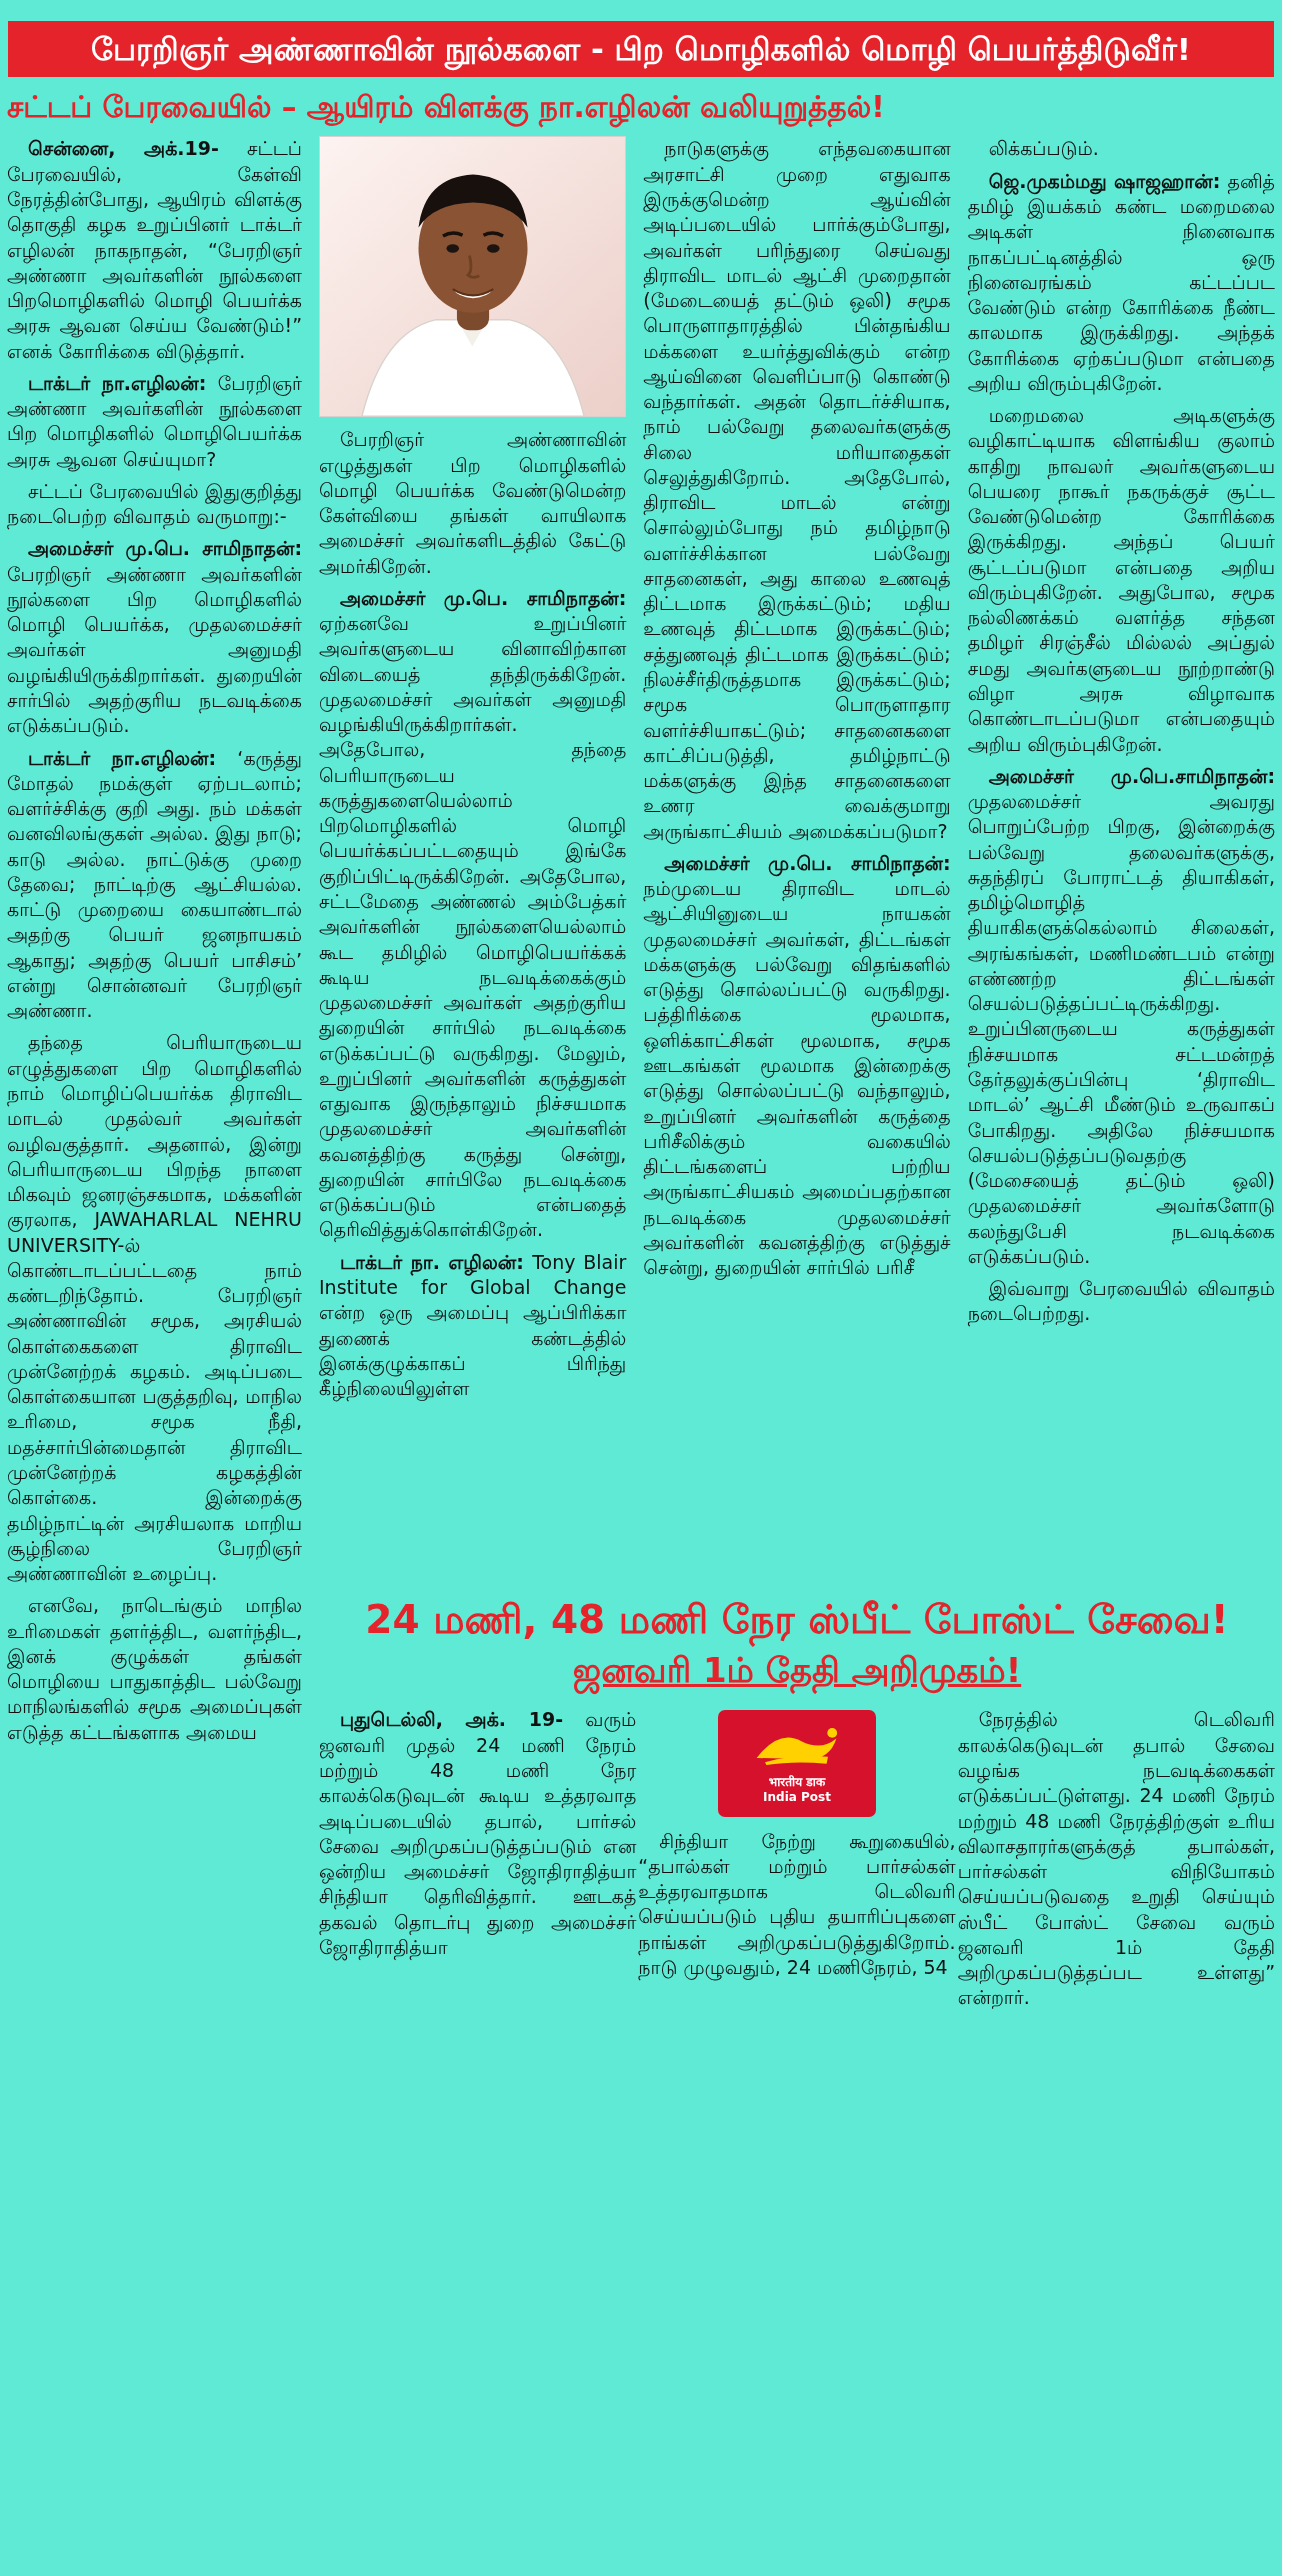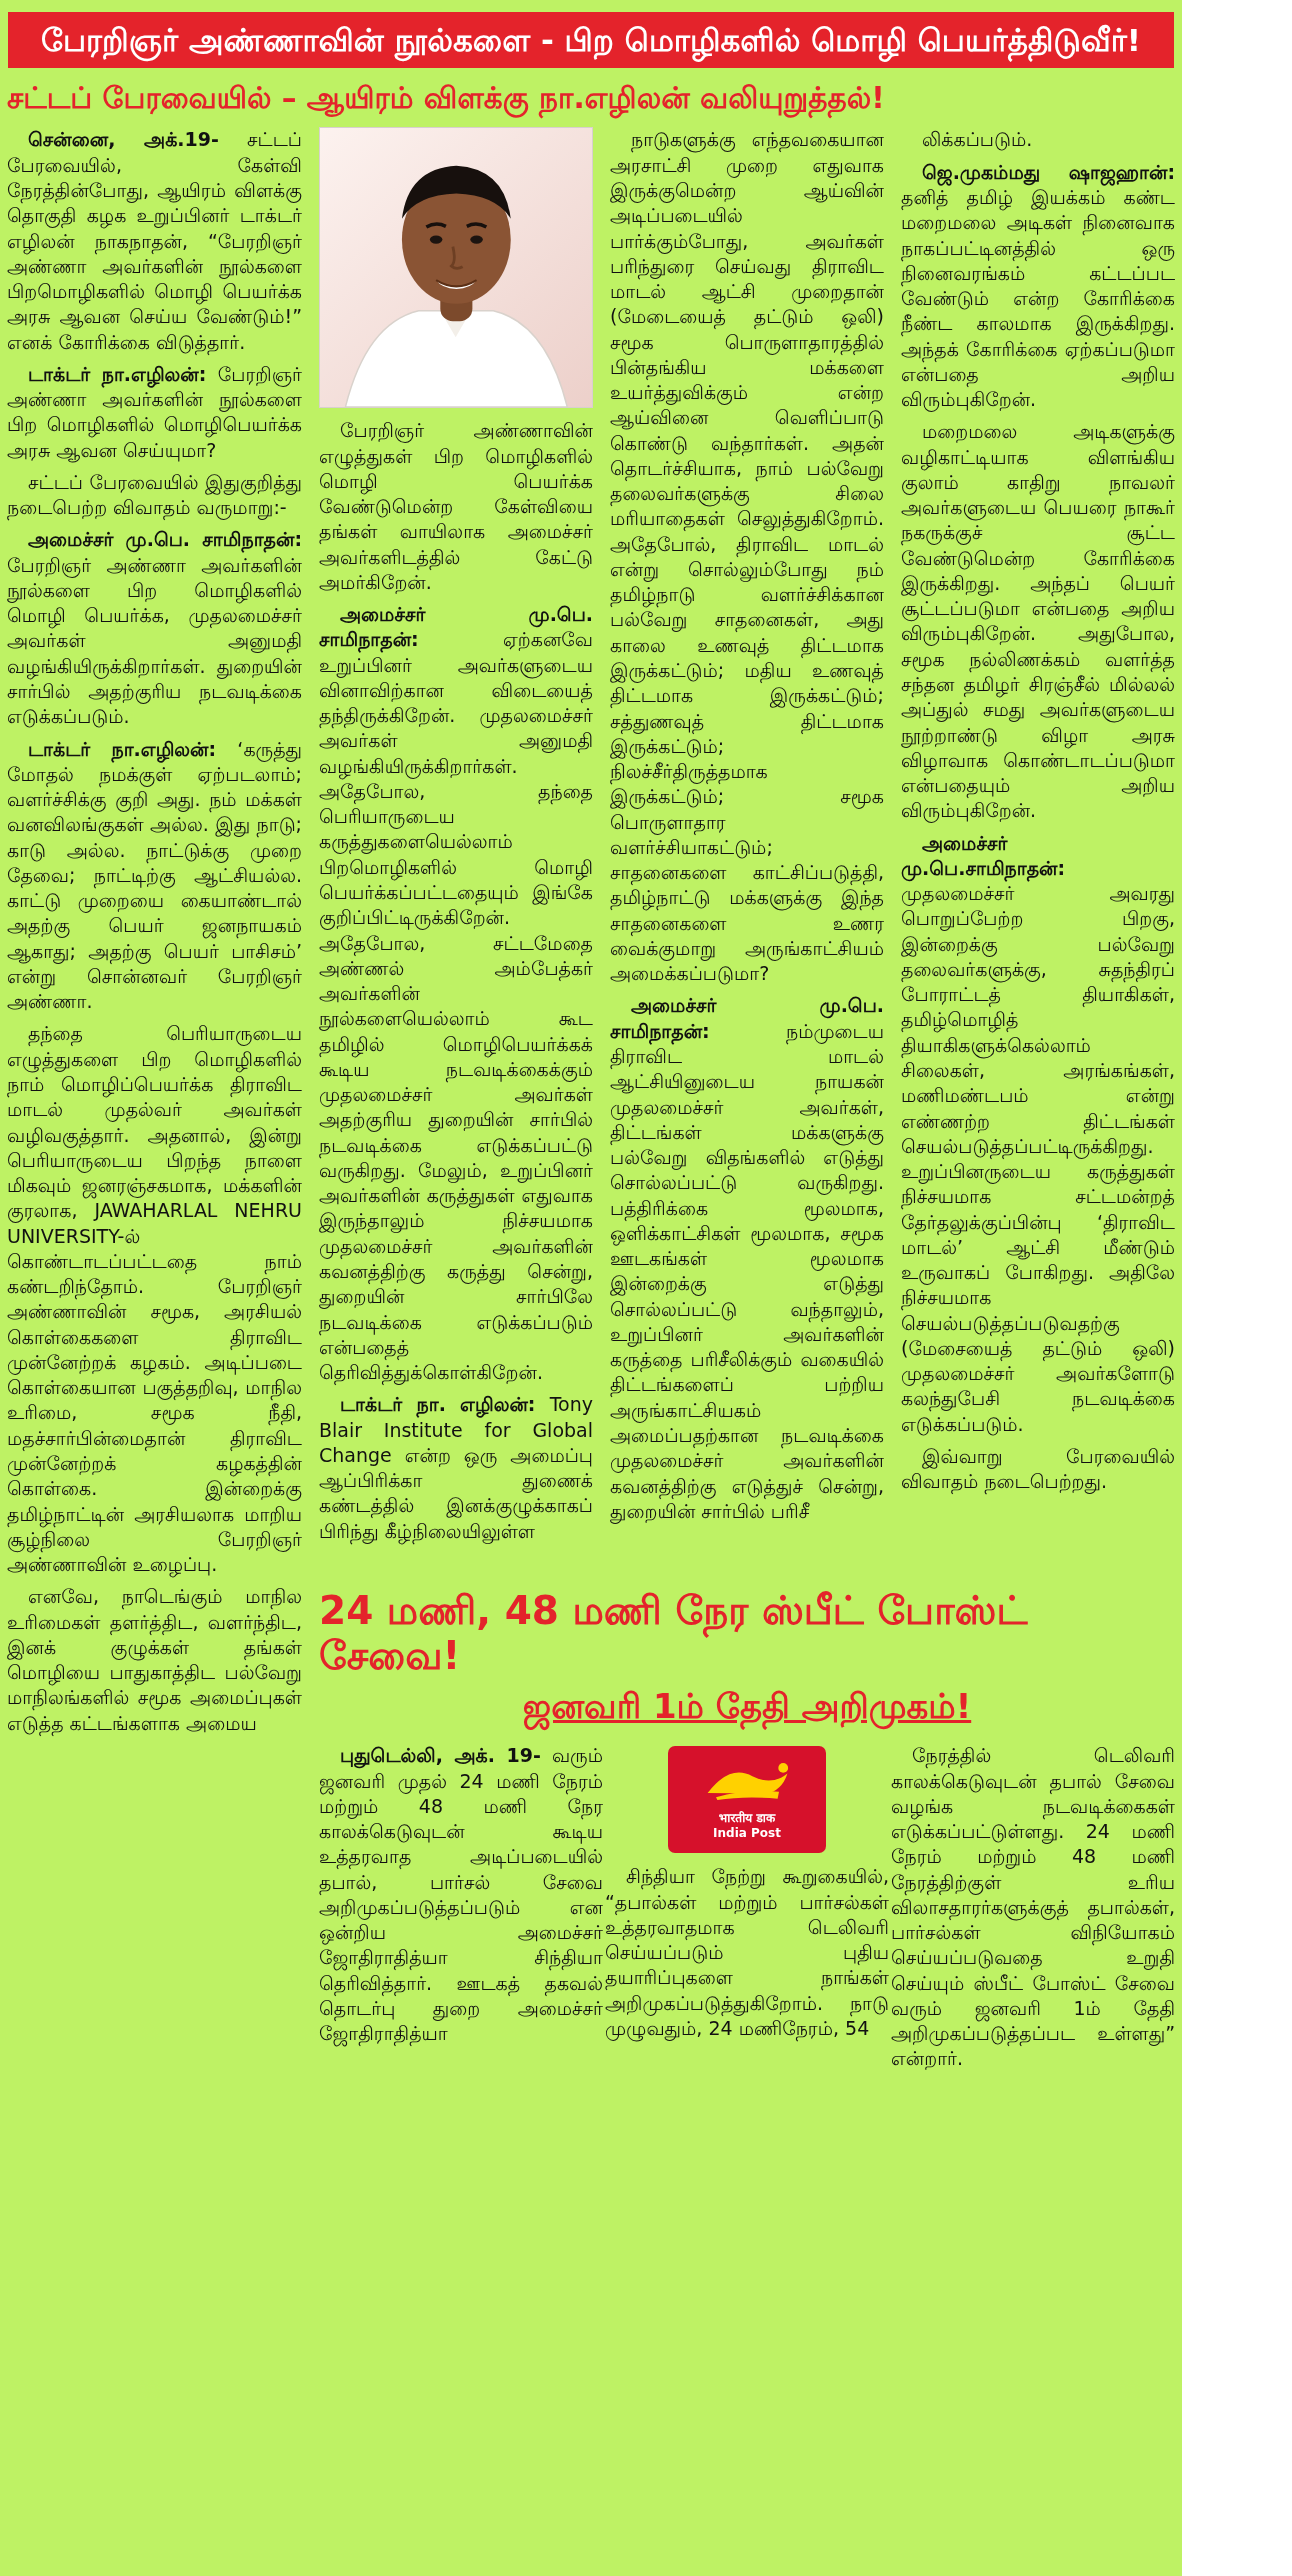--- a/index.html
+++ b/index.html
@@ -3,23 +3,23 @@
 <meta charset="utf-8">
 <style>
   :root{
     --accent-red:#e4232b;
     --logo-red:#d6112b;
     --logo-yellow:#ffd100;
   }
   *{box-sizing:border-box;}
   body{margin:0;background:#ffffff;}
   .page{
-    width:1182px;height:2576px;overflow:hidden;background:#bef264;
+    width:1282px;height:2576px;overflow:hidden;background:#5eead4;
     font-family:"DejaVu Sans",sans-serif;color:#111;
-    padding:12px 7px;position:relative;
+    padding:21px 7px;position:relative;
   }
   .banner{
     background:var(--accent-red);color:#fff;font-weight:bold;
     font-size:31px;line-height:1.18;text-align:center;
     padding:9.8px 8.4px;margin:0 1.4px;
   }
   .headline2{
     color:var(--accent-red);font-weight:bold;font-size:29.5px;
     text-align:left;padding:12.7px 0 5.6px;line-height:1.2;
   }
@@ -34,21 +34,21 @@
   }
   .para .lead{font-weight:bold;}
   .photo{
     height:281px;border:0.7px solid #d8cfcf;margin:0 0 9.8px;
     overflow:hidden;background:#f8ece9;
   }
   .photo svg{width:100%;height:100%;display:block;}
   .a2{margin-top:4.2px;display:flex;flex-direction:column;flex:1;overflow:hidden;}
   .a2-headline{
     color:var(--accent-red);font-weight:bold;font-size:39px;
-    line-height:1.15;padding:11.3px 0 1.4px;
+    text-align:center;line-height:1.15;padding:11.3px 0 1.4px;
   }
   .a2-sub{
     color:var(--accent-red);font-weight:bold;font-size:34px;
     text-align:center;padding:5.6px 0 12.7px;text-decoration:underline;
   }
   .a2cols{display:flex;gap:2px;flex:1;overflow:hidden;}
   .indiapost-logo{
     width:158px;height:107px;background:var(--logo-red);border-radius:7px;
     margin:2.8px auto 11.3px;display:flex;flex-direction:column;
     align-items:center;justify-content:center;gap:1.4px;padding:5.6px;

